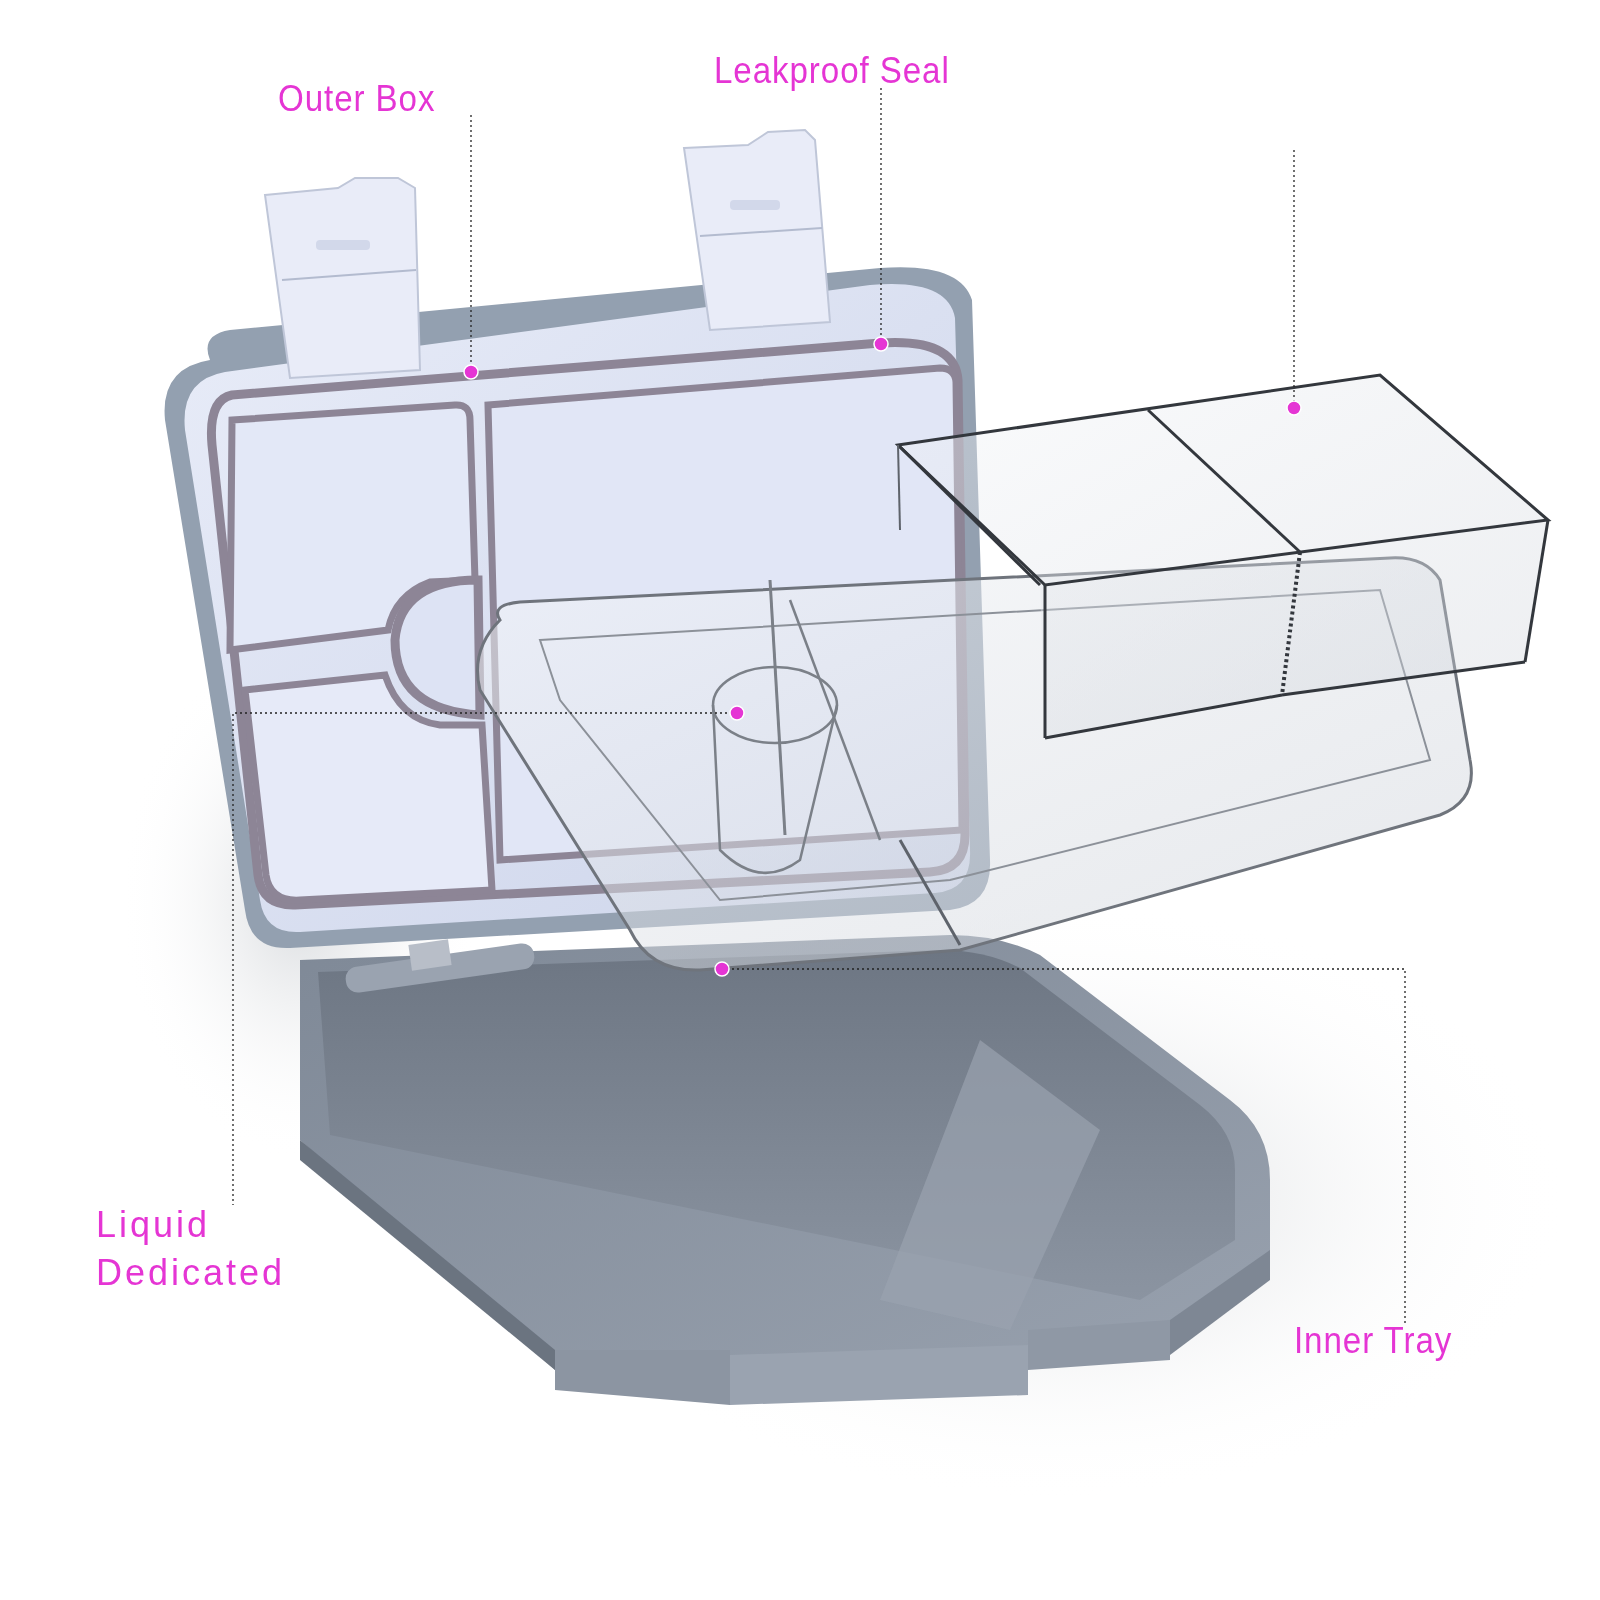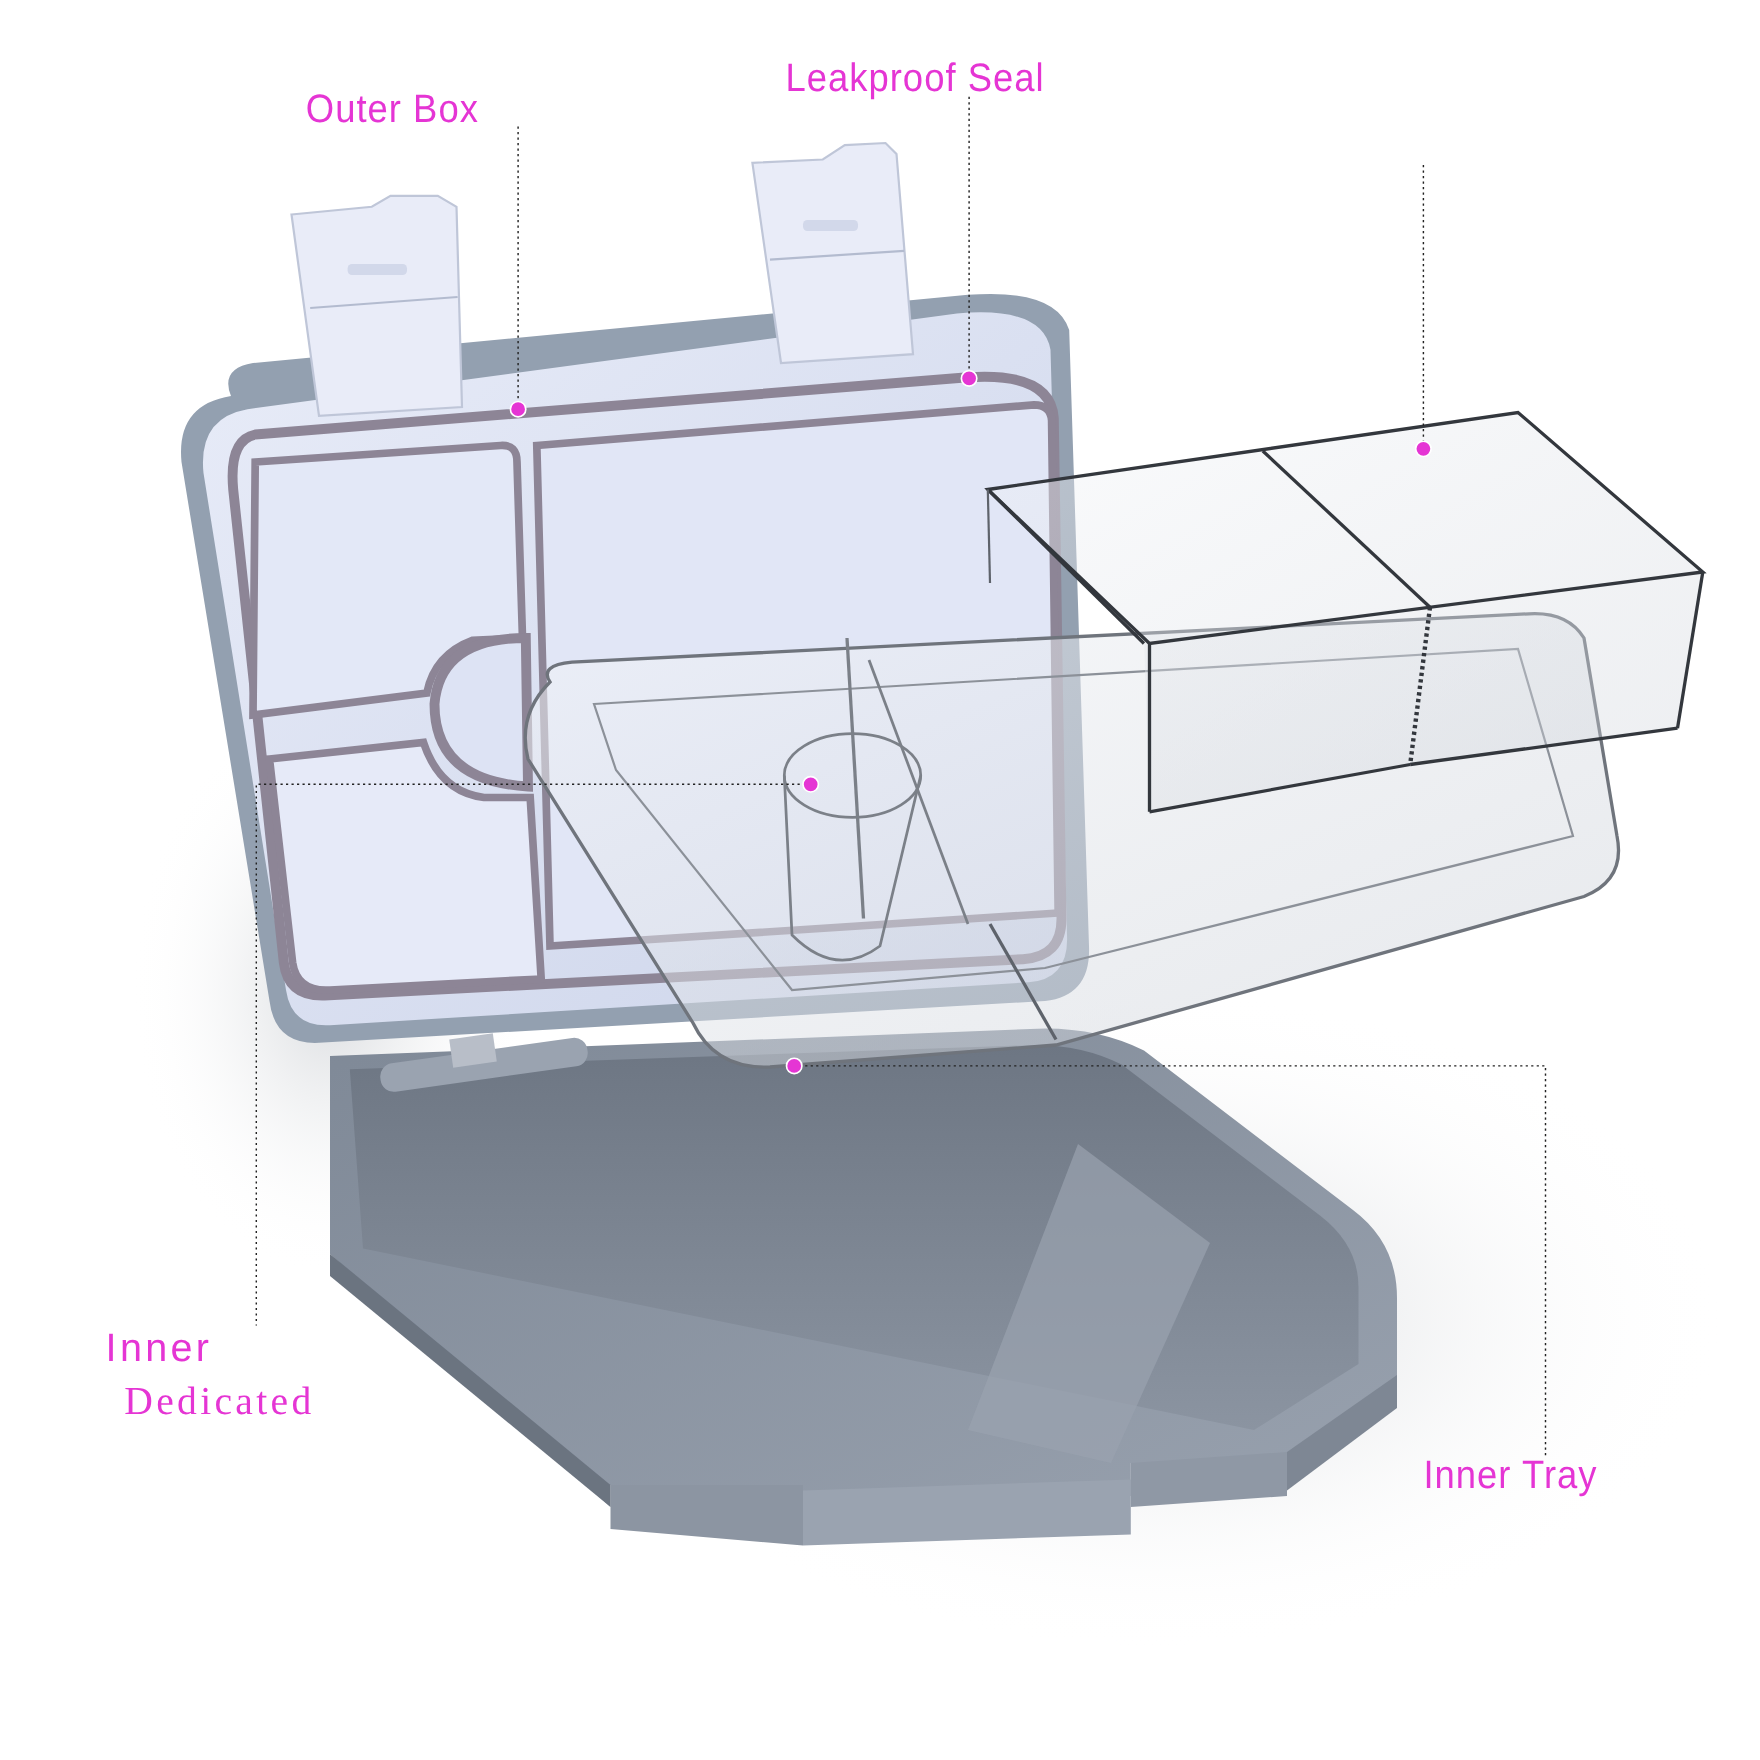--- a/index.html
+++ b/index.html
@@ -123,16 +123,16 @@
       <circle cx="471" cy="372" r="7" fill="#e535d4" stroke="#fff" stroke-width="1.5"></circle>
       <circle cx="881" cy="344" r="7" fill="#e535d4" stroke="#fff" stroke-width="1.5"></circle>
       <circle cx="1294" cy="408" r="7" fill="#e535d4" stroke="#fff" stroke-width="1.5"></circle>
       <circle cx="737" cy="713" r="7" fill="#e535d4" stroke="#fff" stroke-width="1.5"></circle>
       <circle cx="722" cy="969" r="7" fill="#e535d4" stroke="#fff" stroke-width="1.5"></circle>
     </g>
   </svg>
 
   <div class="label narrow" style="left:278px; top:76px;">Outer Box</div>
   <div class="label narrow" style="left:714px; top:48px;">Leakproof Seal</div>
-  <div class="label" style="left:96px; top:1202px;">Inner</div>
-  <div class="label" style="left:113px; top:1250px;font-family:Liberation Serif, serif;">Dedicated</div>
+  <div class="label" style="left:96px; top:1202px;">Liquid</div>
+  <div class="label" style="left:96px; top:1250px;">Dedicated</div>
   <div class="label narrow" style="left:1294px; top:1318px;">Inner Tray</div>
 </div>
 
 </body></html>

